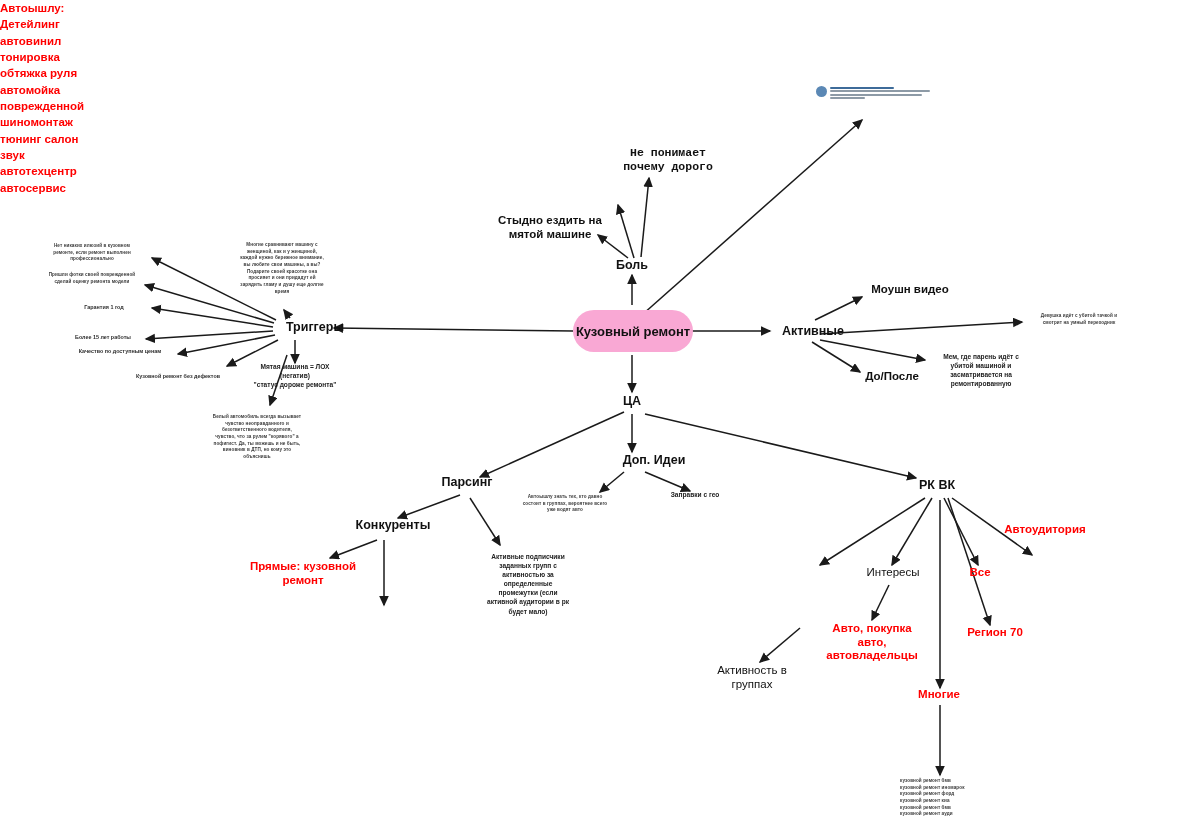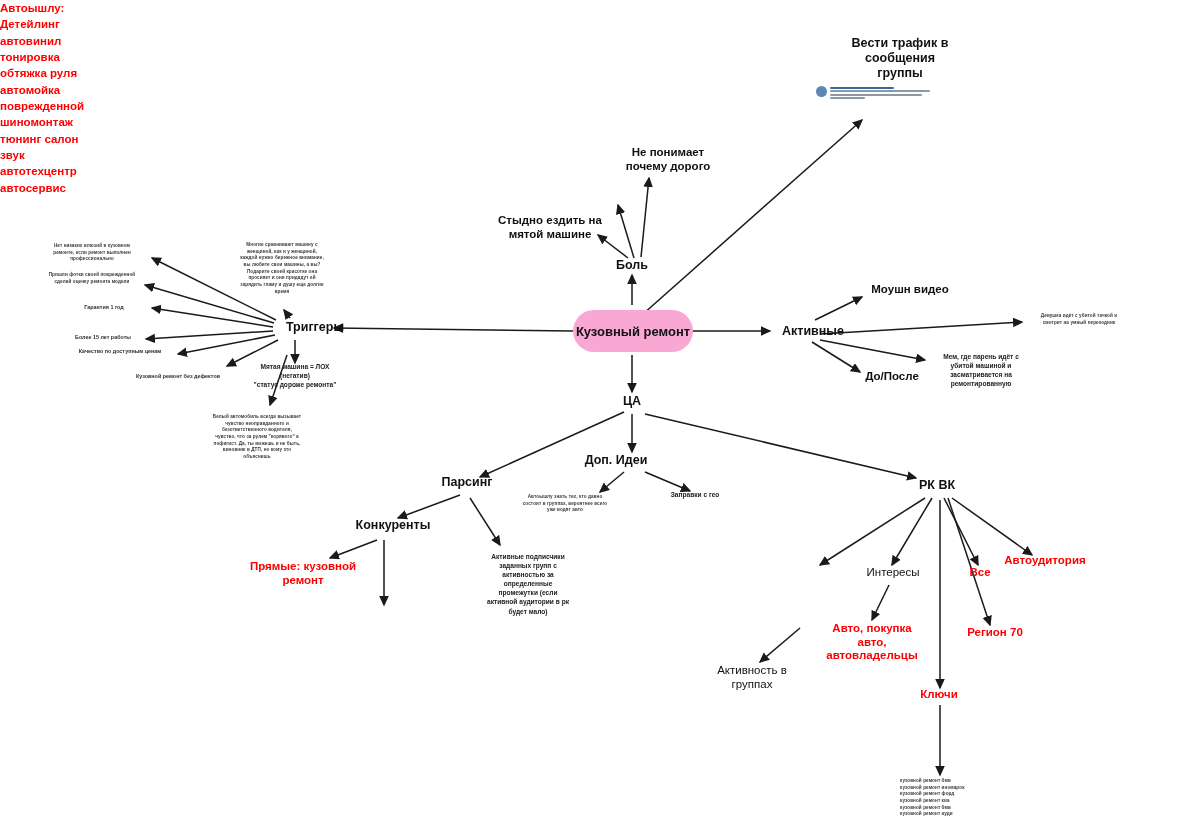--- a/index.html
+++ b/index.html
@@ -94,37 +94,34 @@
       <line x1="952" y1="498" x2="1032" y2="555"></line>
       <line x1="800" y1="628" x2="760" y2="662"></line>
       <line x1="889" y1="585" x2="872" y2="620"></line>
       <line x1="940" y1="500" x2="940" y2="688"></line>
       <line x1="940" y1="705" x2="940" y2="775"></line>
     </g>
   </svg>
 
   <div class="center-node" style="left:573px;top:310px;width:120px;height:42px;">Кузовный ремонт</div>
 
-  <div class="node lvl1" style="left:840px;top:36px;width:120px;">Вести трафик в
-сообщения
-группы</div>
   <div class="post-preview" style="left:816px;top:86px;">
     <div class="post-avatar"></div>
     <div class="post-lines">
       <div class="pl t"></div>
       <div class="pl w1"></div>
       <div class="pl w2"></div>
       <div class="pl w3"></div>
     </div>
   </div>
 
   <div class="node lvl1" style="left:602px;top:258px;width:60px;">Боль</div>
   <div class="node lvl2" style="left:495px;top:214px;width:110px;">Стыдно ездить на
 мятой машине</div>
-  <div class="node lvl2" style="left:618px;top:146px;width:100px;">Не понимает
+  <div class="node lvl2" style="left:618px;top:146px;width:100px;font-family:Liberation Mono, monospace;">Не понимает
 почему дорого</div>
 
   <div class="node lvl1" style="left:277px;top:320px;width:76px;">Триггеры</div>
   <div class="node tiny" style="left:40px;top:243px;width:104px;">Нет никаких илюзий в кузовном
 ремонте, если ремонт выполнен
 профессионально</div>
   <div class="node tiny" style="left:40px;top:272px;width:104px;">Пришли фотки своей поврежденной
 сделай оценку ремонта модели</div>
   <div class="node tiny5" style="left:64px;top:304px;width:80px;">Гарантия 1 год</div>
   <div class="node tiny5" style="left:62px;top:334px;width:82px;">Более 15 лет работы</div>
@@ -182,37 +179,37 @@
     <div>обтяжка руля</div>
     <div>автомойка</div>
     <div>поврежденной</div>
     <div>шиномонтаж</div>
     <div>тюнинг салон</div>
     <div>звук</div>
     <div>автотехцентр</div>
     <div>автосервис</div>
   </div>
 
-  <div class="node lvl1" style="left:578px;top:453px;width:76px;">Доп. Идеи</div>
+  <div class="node lvl1" style="left:616px;top:453px;width:76px;">Доп. Идеи</div>
   <div class="node tiny" style="left:515px;top:494px;width:100px;">Автоышлу знать тех, кто давно
 состоит в группах, вероятнее всего
 уже водят авто</div>
   <div class="node small7" style="left:652px;top:490px;width:86px;">Заправки с гео</div>
 
   <div class="node lvl1" style="left:906px;top:478px;width:62px;">РК ВК</div>
   <div class="node lvl2n" style="left:856px;top:566px;width:74px;">Интересы</div>
   <div class="node red" style="left:958px;top:566px;width:44px;">Все</div>
   <div class="node red" style="left:956px;top:626px;width:78px;">Регион 70</div>
-  <div class="node red" style="left:1000px;top:554px;width:90px;">Автоудитория</div>
+  <div class="node red" style="left:1000px;top:523px;width:90px;">Автоудитория</div>
   <div class="node lvl2n" style="left:706px;top:664px;width:92px;">Активность в
 группах</div>
   <div class="node red" style="left:822px;top:622px;width:100px;">Авто, покупка
 авто,
 автовладельцы</div>
-  <div class="node red" style="left:908px;top:688px;width:62px;">Ключи</div>
+  <div class="node red" style="left:908px;top:688px;width:62px;">Многие</div>
   <div class="node tiny" style="left:900px;top:778px;width:92px;text-align:left;">кузовной ремонт бмв
 кузовной ремонт иномарок
 кузовной ремонт форд
 кузовной ремонт киа
 кузовной ремонт бмв
 кузовной ремонт ауди</div>
 
 </div>
 
 </body></html>

